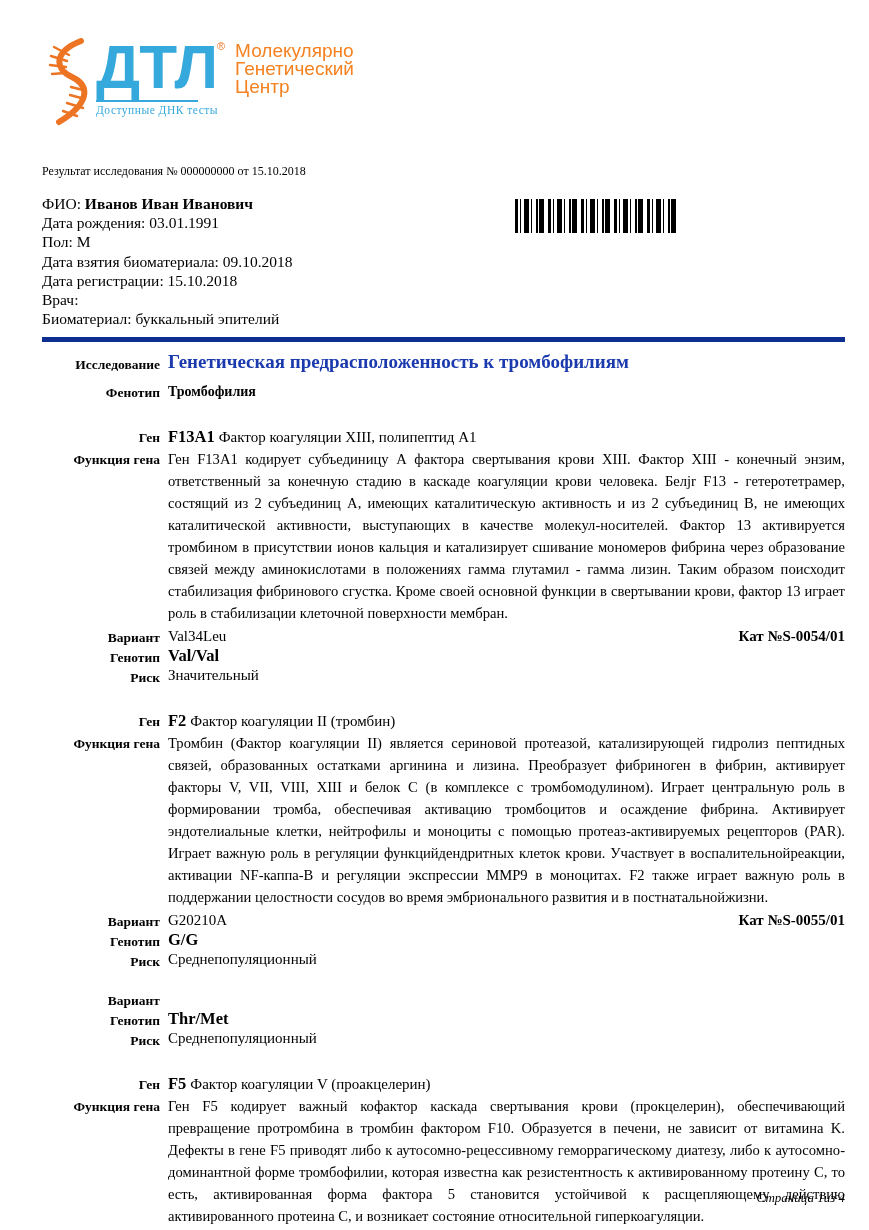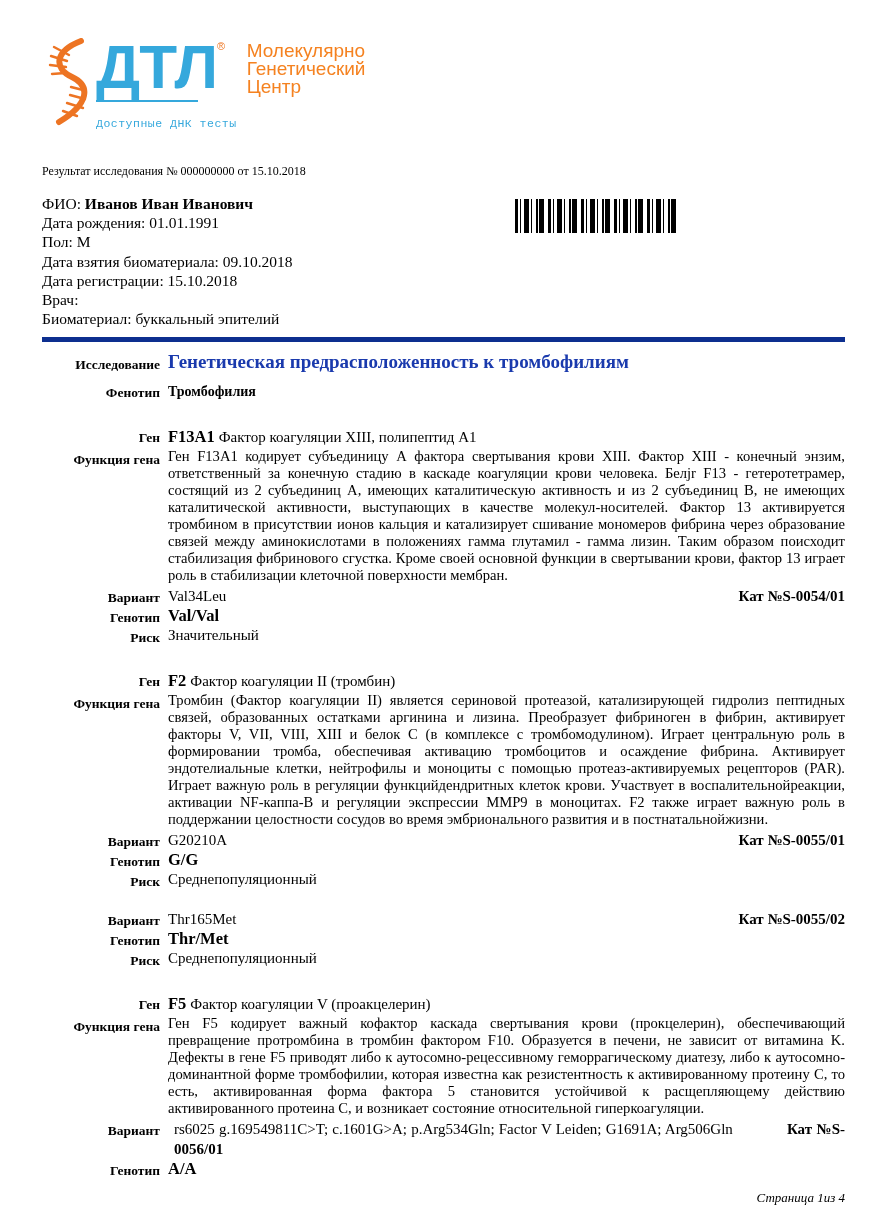--- a/index.html
+++ b/index.html
@@ -8,21 +8,21 @@
 
   
   .logo { display:flex; align-items:flex-start; gap:2px; height:92px; margin-bottom:34px; }
   .logo-icon { width:52px; height:88px; flex-shrink:0; }
   .logo-word-block { display:flex; flex-direction:column; }
   .logo-word-row { display:flex; align-items:flex-start; }
   .logo-acronym { font-family:"Liberation Sans", sans-serif; font-weight:bold; font-size:62px; line-height:58px; color:#35a8dc; letter-spacing:-1px; }
   .logo-reg { font-family:"Liberation Sans", sans-serif; font-size:11px; color:#ee7623; margin-top:2px; }
   .logo-tagline { font-family:"Liberation Sans", sans-serif; color:#f58220; font-size:19px; line-height:18px; margin:4px 0 0 8px; }
   .logo-rule { height:2px; background:#35a8dc; width:102px; margin-top:4px; }
-  .logo-subtitle { font-family:Liberation Mono, monospace; color:#35a8dc; font-size:11.5px; letter-spacing:0.5px; margin-top:15px; }
+  .logo-subtitle { font-family:Liberation Serif, serif; color:#35a8dc; font-size:11.5px; letter-spacing:0.5px; margin-top:2px; }
 
   
   .barcode { position:absolute; left:515px; top:199px; width:161px; height:34px;
     background:repeating-linear-gradient(90deg,
       #000 0 3px, #fff 3px 5px, #000 5px 6px, #fff 6px 9px,
       #000 9px 14px, #fff 14px 16px, #000 16px 17px, #fff 17px 21px,
       #000 21px 23px, #fff 23px 24px, #000 24px 29px, #fff 29px 33px); }
 
   
   .doc-title { font-size:12px; margin-bottom:15px; }
@@ -39,21 +39,21 @@
   .lbl { text-align:right; font-weight:bold; font-size:13.5px; line-height:17px; padding-top:3px; }
   .study-row .lbl { padding-top:7px; }
   .study-value { color:#1a3aad; font-weight:bold; font-size:19px; line-height:26px; }
   .phenotype-row { margin-top:6px; }
   .phenotype-value { font-weight:bold; font-size:14px; line-height:21px; }
 
   .gene-block { margin-top:24px; }
   .gene-name { font-weight:bold; font-size:16.5px; }
   .gene-title { font-size:15px; }
   .gene-title-line { line-height:22px; }
-  .func-text { font-size:14.6px; line-height:17px; text-align:justify; }
+  .func-text { font-size:14.6px; line-height:22px; text-align:justify; }
 
   .variant-group { margin-top:2px; }
   .variant-group + .variant-group { margin-top:19px; }
   .variant-line { display:flex; justify-content:space-between; gap:20px; font-size:15px; line-height:20px; }
   .variant-line .cat { font-weight:bold; white-space:nowrap; }
   .variant-line.wrapping { display:block; text-align:justify;margin-left:6px; }
   .variant-line.wrapping .cat { white-space:normal; }
   .cat-spacer { display:inline-block; width:54px; }
   .genotype-value { font-weight:bold; font-size:16.5px; line-height:20px; }
   .risk-value { font-size:15px; line-height:19px; }
@@ -85,21 +85,21 @@
       <div>Центр</div>
     </div>
   </div>
 
   <div class="barcode"></div>
 
   <div class="doc-title">Результат исследования № 000000000 от 15.10.2018</div>
 
   <div class="patient">
     <div class="patient-row name"><span class="label">ФИО:</span> <span class="value">Иванов Иван Иванович</span></div>
-    <div class="patient-row"><span class="label">Дата рождения:</span> <span class="value">01.01.1991</span></div>
+    <div class="patient-row"><span class="label">Дата рождения:</span> <span class="value">03.01.1991</span></div>
     <div class="patient-row"><span class="label">Пол:</span> <span class="value">М</span></div>
     <div class="patient-row"><span class="label">Дата взятия биоматериала:</span> <span class="value">09.10.2018</span></div>
     <div class="patient-row"><span class="label">Дата регистрации:</span> <span class="value">15.10.2018</span></div>
     <div class="patient-row"><span class="label">Врач:</span> <span class="value"></span></div>
     <div class="patient-row"><span class="label">Биоматериал:</span> <span class="value">буккальный эпителий</span></div>
   </div>
 
   <div class="divider"></div>
 
   <div class="report">
@@ -164,24 +164,20 @@
           <div class="genotype-value">G/G</div>
         </div>
         <div class="row">
           <div class="lbl">Риск</div>
           <div class="risk-value">Среднепопуляционный</div>
         </div>
       </div>
       <div class="variant-group">
         <div class="row">
           <div class="lbl">Вариант</div>
-          <div class="variant-line">
-              <span>Thr165Met</span>
-              <span class="cat">Кат №S-0055/02</span>
-            </div>
         </div>
         <div class="row">
           <div class="lbl">Генотип</div>
           <div class="genotype-value">Thr/Met</div>
         </div>
         <div class="row">
           <div class="lbl">Риск</div>
           <div class="risk-value">Среднепопуляционный</div>
         </div>
       </div>

